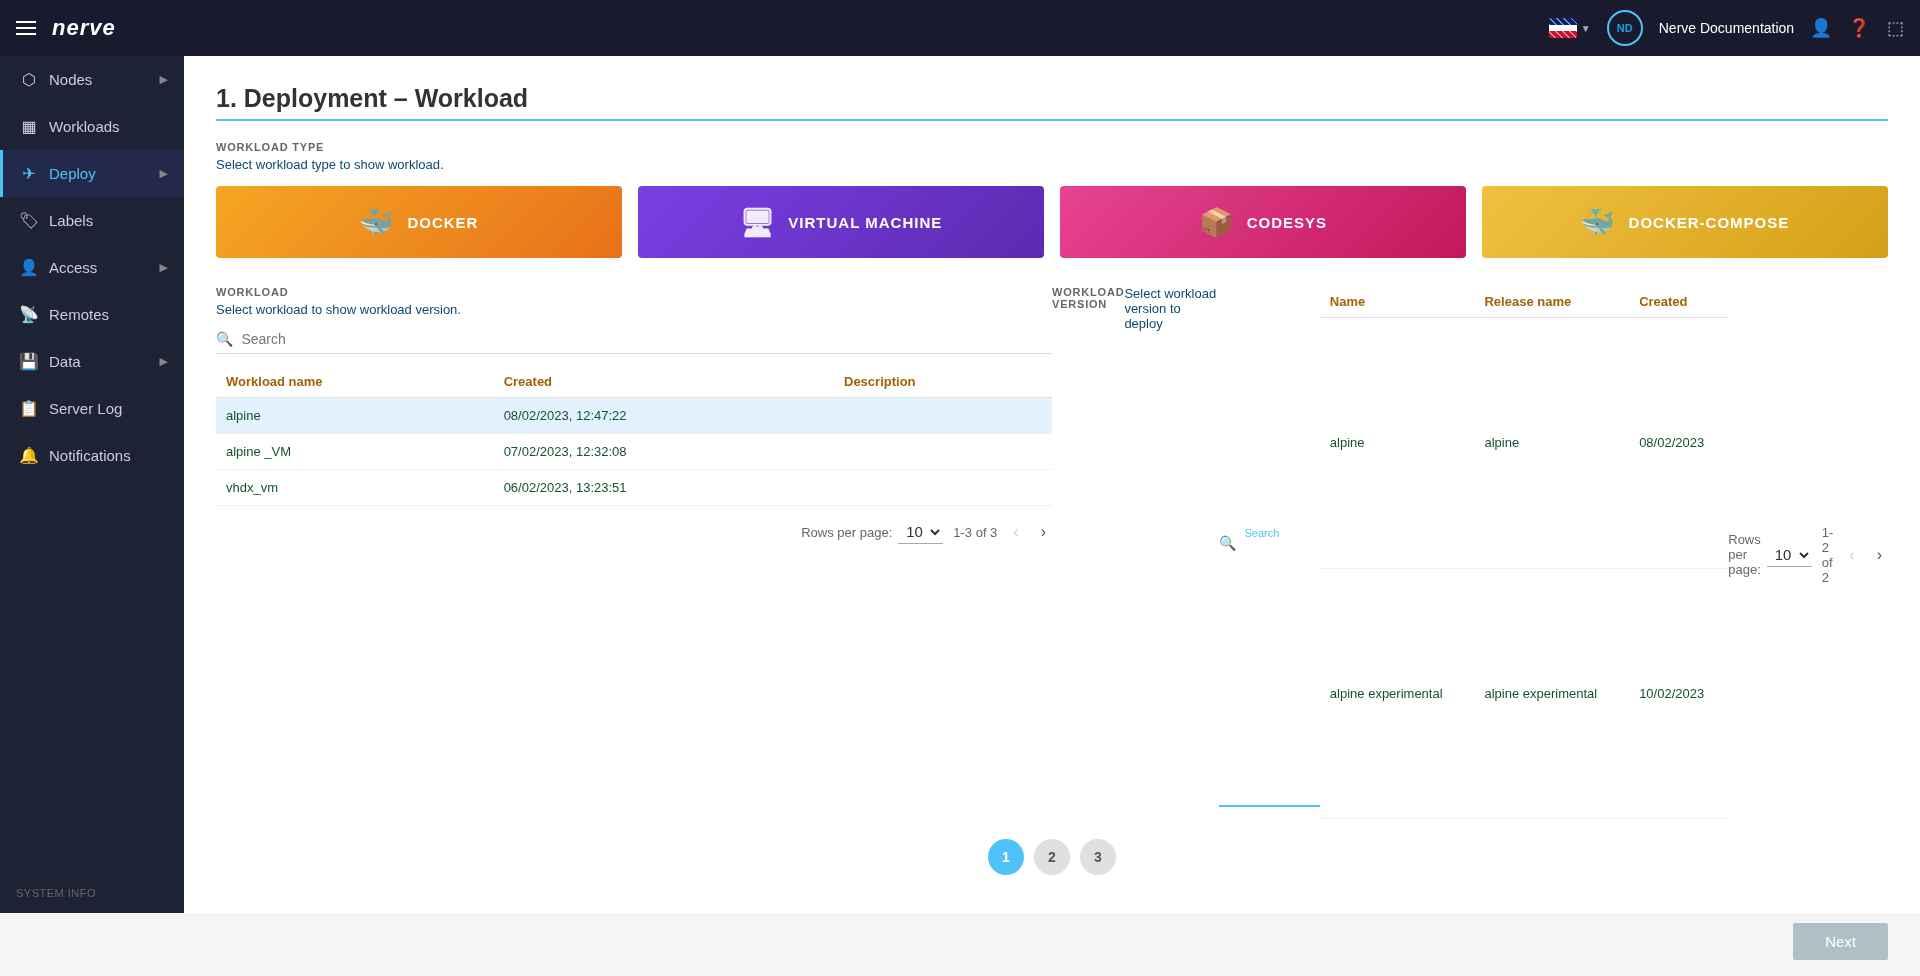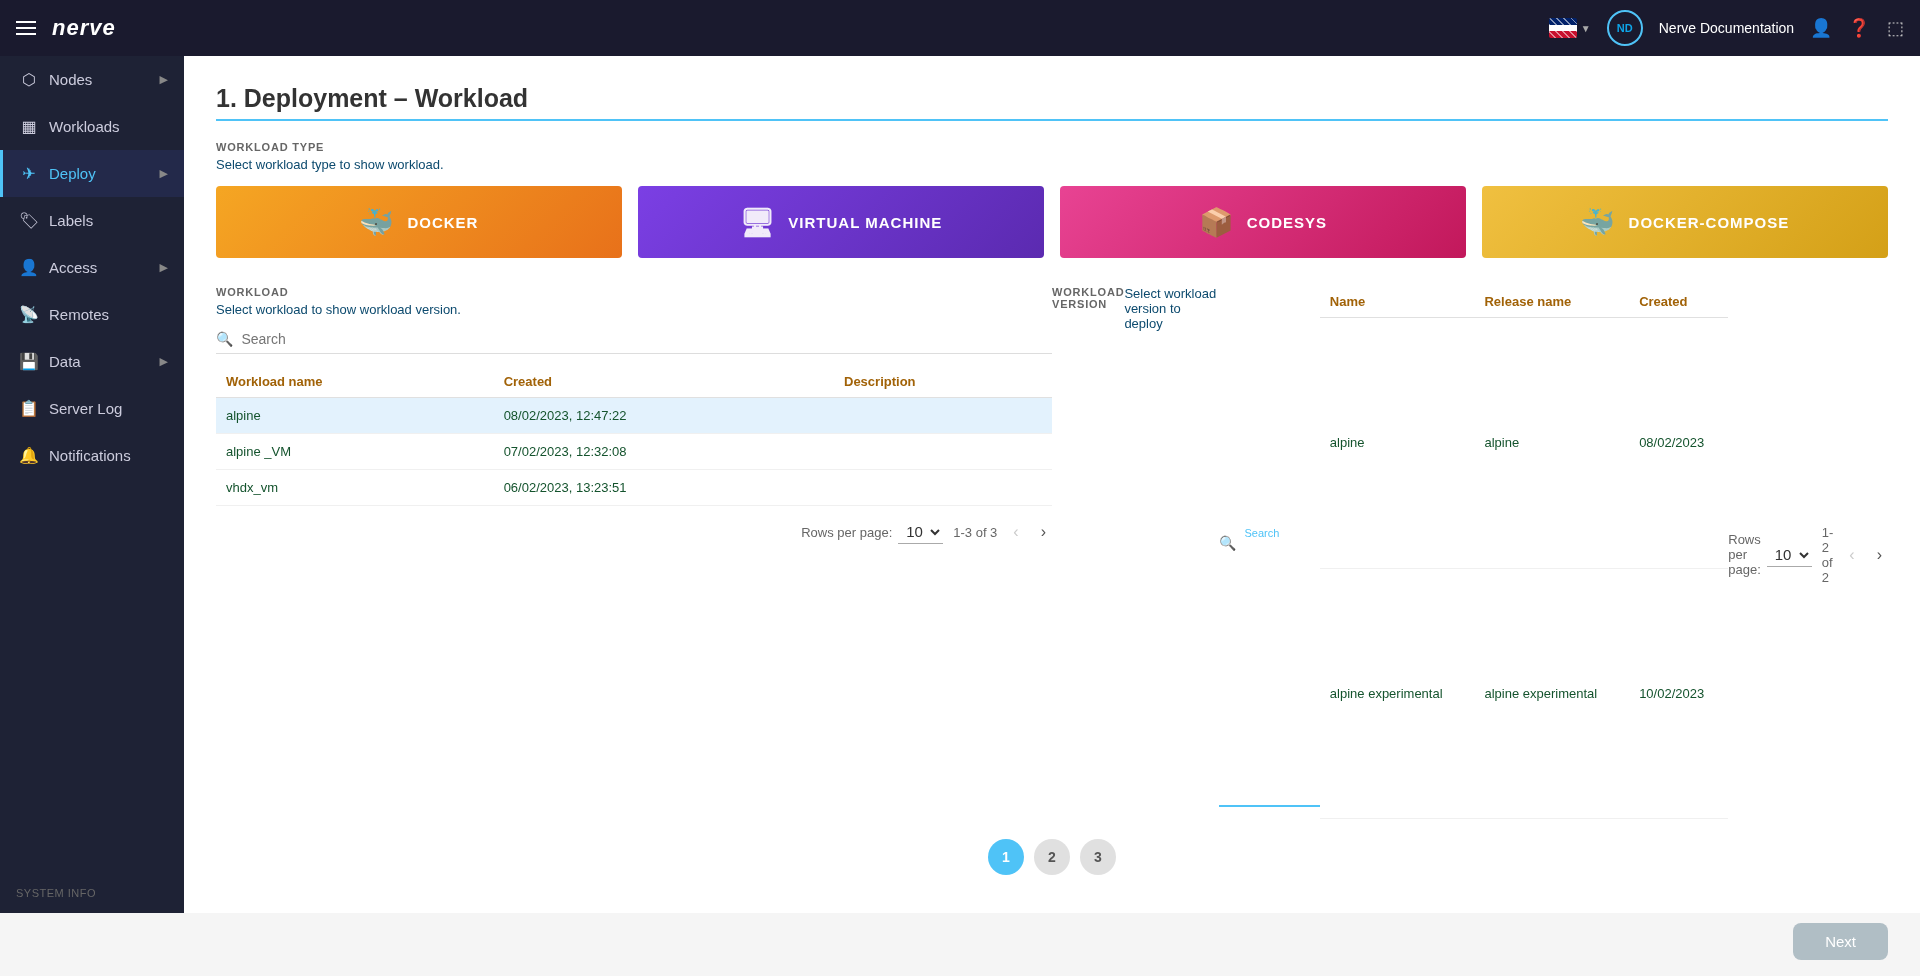--- a/index.html
+++ b/index.html
@@ -174,21 +174,21 @@
     .page-circle.active { background: #4fc3f7; color: white; }
     .page-circle.inactive { background: #e0e0e0; color: #555; }
 
     
     .next-btn-row {
       display: flex; justify-content: flex-end; padding: 10px 32px 16px 0;
       flex-shrink: 0;
     }
     .next-btn {
       background: #b0bec5; color: white; border: none; padding: 10px 32px;
-      font-size: 15px; border-radius: 8px; cursor: not-allowed; font-weight: 500;
+      font-size: 15px; border-radius: 2px; cursor: not-allowed; font-weight: 500;
     }
   </style>
 </head>
 <body>
 
 <nav class="topnav">
   <div class="topnav-logo">
     <div class="hamburger">
       <span></span>
         <span></span>

